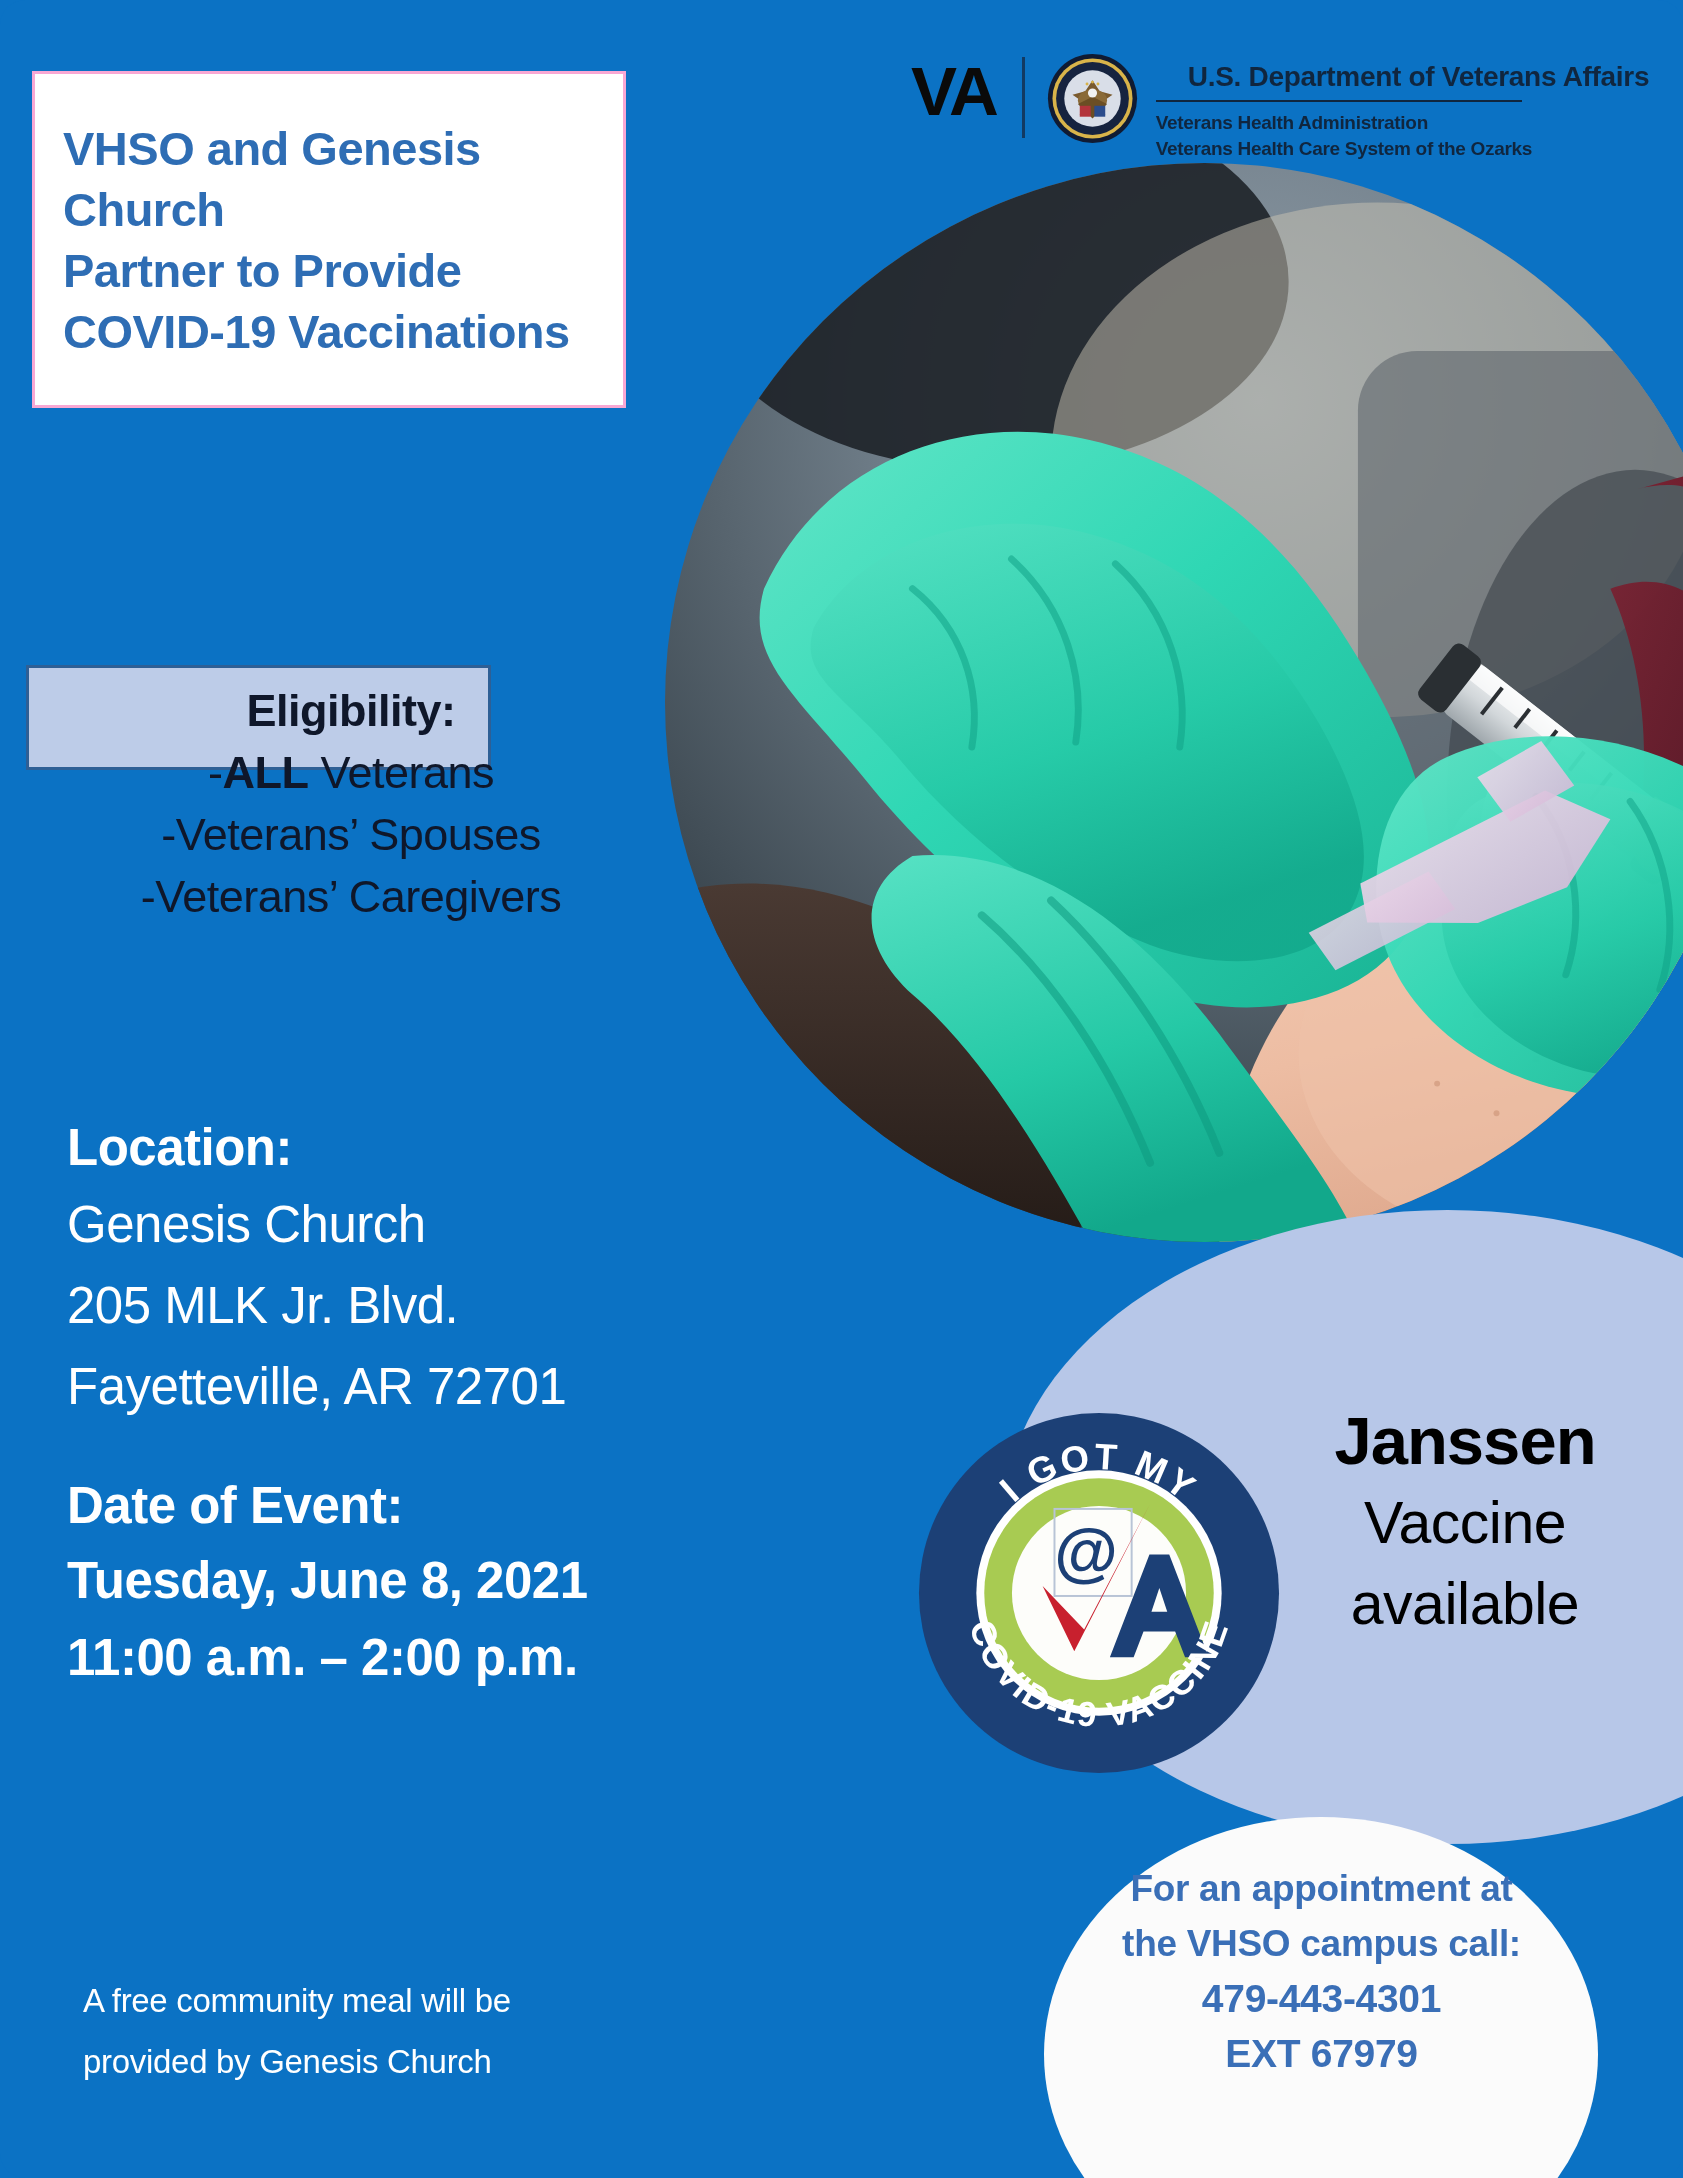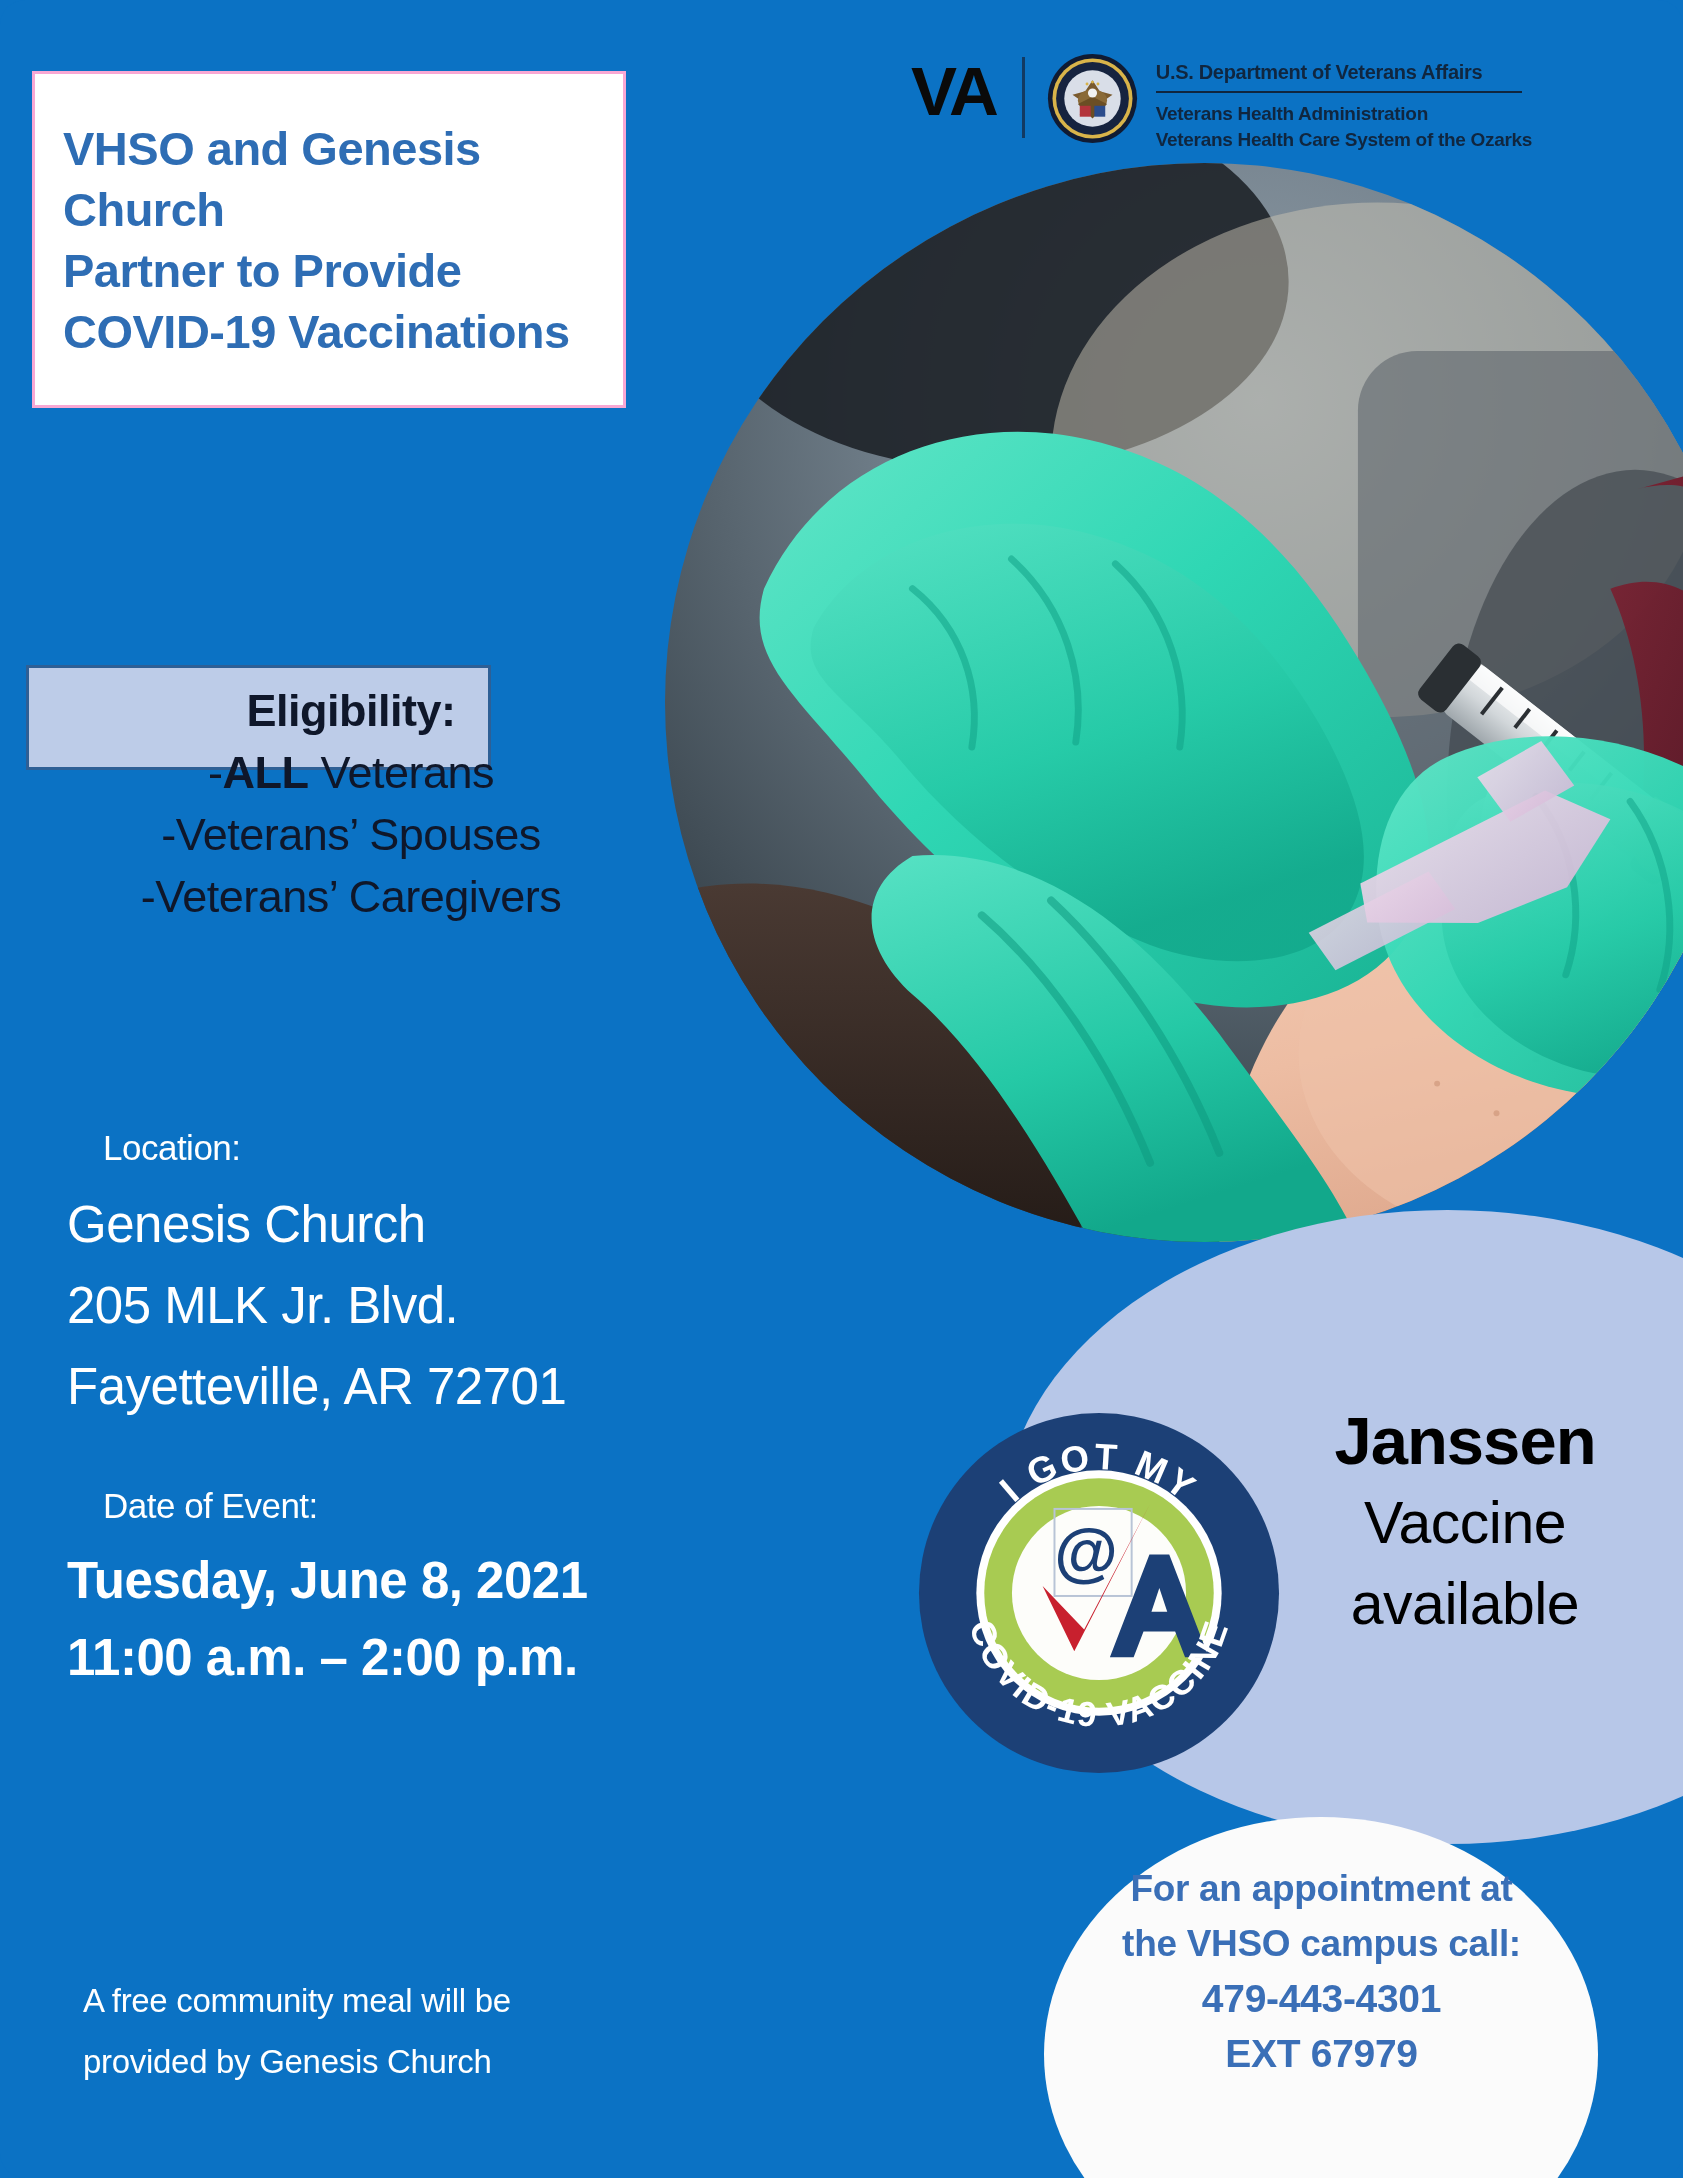--- a/index.html
+++ b/index.html
@@ -13,21 +13,21 @@
   .page{position:absolute;inset:0;overflow:hidden;background:#0B72C4;border-radius:25px;}
 
   
   .va-header{position:absolute;left:911px;top:57px;display:flex;align-items:flex-start;}
   .va-word{font-family:"Liberation Sans", sans-serif;font-weight:bold;font-size:69px;
            line-height:69px;color:#0a0a0a;letter-spacing:-3px;}
   .va-divider{width:3px;height:81px;background:#123a63;margin:0 22px 0 26px;}
   .va-seal{width:91px;height:91px;position:relative;flex:0 0 auto;margin-top:-4px;}
   .va-seal svg{display:block;}
   .va-text{margin-left:18px;padding-top:4px;}
-  .va-t1{font-size:20px;font-weight:bold;color:#10263f;letter-spacing:-0.3px;white-space:nowrap;}
+  .va-t1{font-size:28px;font-weight:bold;color:#10263f;letter-spacing:-0.3px;white-space:nowrap;margin-left:32px;}
   .va-rule{height:2px;background:#10263f;margin:7px 0 8px 0;width:366px;}
   .va-t2,.va-t3{font-size:19px;font-weight:bold;color:#10263f;letter-spacing:-0.3px;white-space:nowrap;line-height:26px;}
 
   
   .photo-circle{
     position:absolute;left:665px;top:163px;width:1079px;height:1079px;
     border-radius:50%;overflow:hidden;
   }
   .photo-circle svg{display:block;width:100%;height:100%;}
 
@@ -55,21 +55,21 @@
   }
   .elig-content{
     position:absolute;left:34px;top:679px;width:634px;color:#0f172a;text-align:center;
   }
   .elig-title{font-size:45px;font-weight:bold;line-height:63px;letter-spacing:-0.5px;}
   .elig-item{font-size:45px;line-height:62px;letter-spacing:-0.5px;}
   .elig-item b{font-weight:bold;}
 
   
   .info{position:absolute;left:67px;top:1111px;width:713px;color:#ffffff;}
-  .info .hdr{font-size:35px;font-weight:normal;line-height:73px;letter-spacing:-0.5px;margin-left:36px;}
+  .info .hdr{font-size:51px;font-weight:bold;line-height:73px;letter-spacing:-0.5px;}
   .info .ln{font-size:51px;line-height:81px;letter-spacing:-0.5px;}
   .info .ln-b{font-size:51px;font-weight:bold;line-height:77px;letter-spacing:-0.5px;}
   .gap{height:42px;}
 
   .meal{
     position:absolute;left:83px;top:1970px;width:693px;color:#ffffff;
     font-size:33px;line-height:61px;letter-spacing:-0.3px;
   }
 
   

